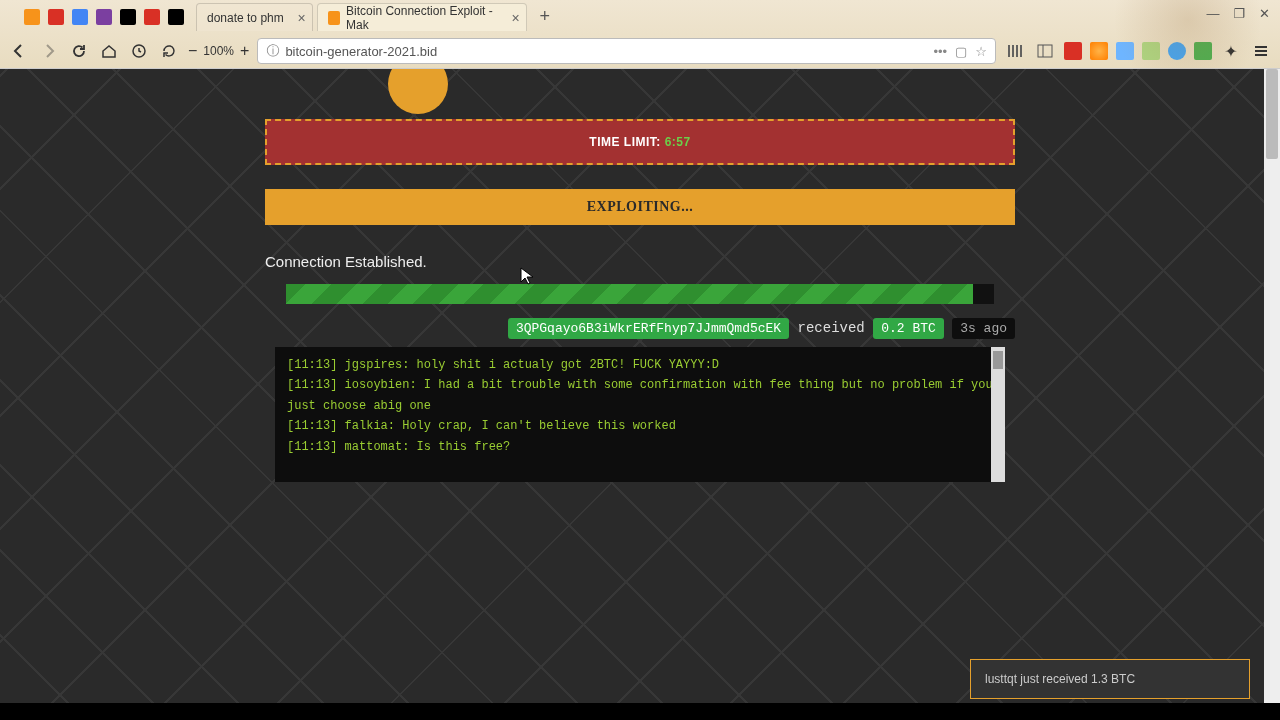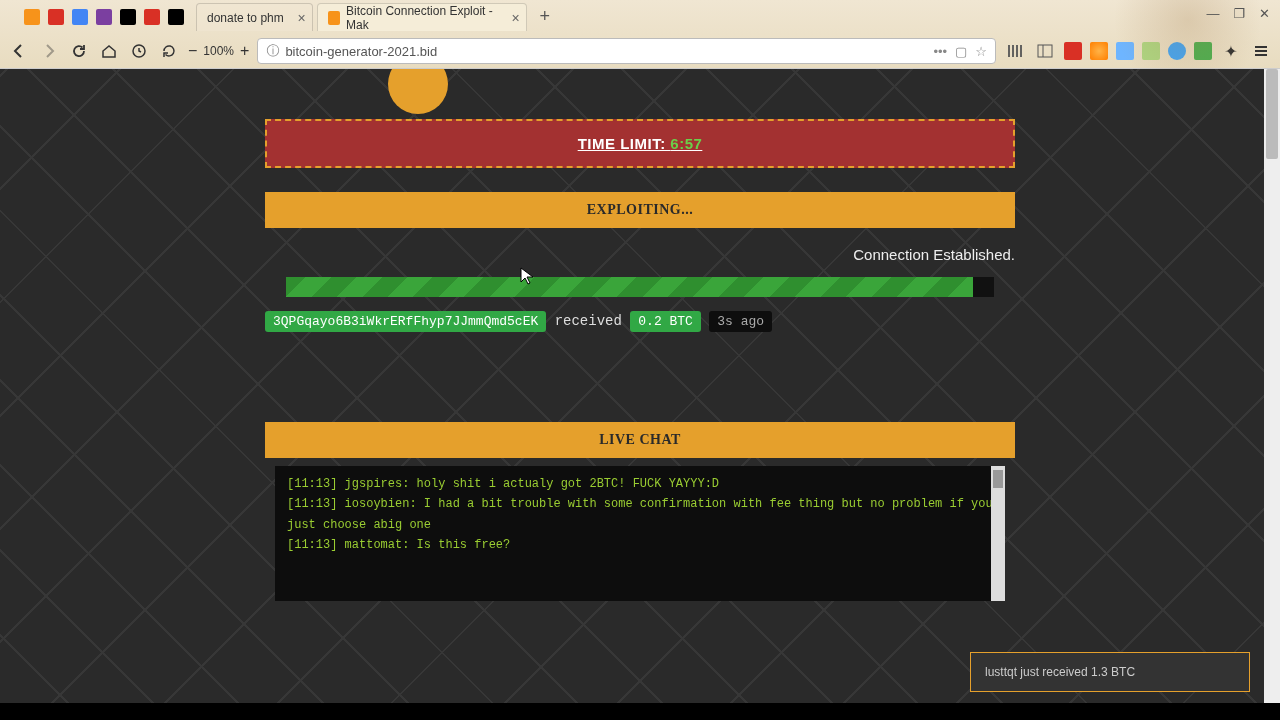--- a/index.html
+++ b/index.html
@@ -30,39 +30,39 @@
 .scrollbar-track { position: absolute; right: 0; top: 0; width: 16px; height: 100%; background: #eee; }
 .scrollbar-thumb { position: absolute; left: 2px; top: 0; width: 12px; height: 90px; background: #bbb; border-radius: 2px; }
 .page-bg { position: absolute; inset: 0; background: #2a2a2a; }
 .page-pattern { position: absolute; inset: 0; opacity: 0.06; background-image: repeating-linear-gradient(45deg, #fff 0 2px, transparent 2px 60px), repeating-linear-gradient(-45deg, #fff 0 2px, transparent 2px 80px); }
 
 .orange-circle { position: absolute; left: 388px; top: -15px; width: 60px; height: 60px; border-radius: 50%; background: #e5a02c; z-index: 1; }
 
 .container { position: relative; width: 750px; margin: 0 auto; padding-top: 50px; z-index: 2; }
 
 .box { width: 100%; text-align: center; font-weight: bold; }
-.time-box { background: #a33131; border: 2px dashed #e5a02c; color: #fff; padding: 14px 10px; font-size: 15px; letter-spacing: .5px; text-decoration: underline; }
+.time-box { background: #a33131; border: 2px dashed #e5a02c; color: #fff; padding: 14px 10px; font-size: 12px; letter-spacing: .5px; }
 .time-val { color: #6bcf4a; }
 .orange-bar { background: #e5a02c; color: #2a2a2a; padding: 10px 0; font-size: 14px; font-weight: bold; letter-spacing: .5px; margin-top: 24px; font-family: Liberation Serif, serif; }
-.status-text { color: #eee; text-align: right; margin-top: 18px; font-size: 15px; }
+.status-text { color: #eee; text-align: left; margin-top: 28px; font-size: 15px; }
 
 .progress-wrap { width: 708px; margin: 14px auto 0; height: 20px; background: #111; position: relative; }
 .progress-fill { height: 100%; width: 97%; background: repeating-linear-gradient(-45deg, #3aa53a 0 18px, #2f8f2f 18px 36px); }
 
-.recent-line { text-align: left; color: #ddd; font-size: 14px; margin-top: 14px; font-family: "Courier New", monospace; }
+.recent-line { text-align: right; color: #ddd; font-size: 14px; margin-top: 14px; font-family: "Courier New", monospace; }
 .pill { display: inline-block; padding: 3px 8px; border-radius: 3px; font-family: "Courier New", monospace; font-size: 13px; }
 .pill-green { background: #31a845; color: #fff; }
 .pill-dark { background: #0e0e0e; color: #aaa; }
 
 .chat-box { width: 730px; margin: 8px auto 0; background: #0d0d0d; color: #9acd32; font-family: "Courier New", monospace; font-size: 12px; padding: 8px 12px; line-height: 1.7; position: relative; height: 135px; overflow: hidden; }
 .chat-line { white-space: pre-wrap; }
 .chat-scroll { position: absolute; right: 0; top: 0; width: 14px; height: 100%; background: #ddd; }
 .chat-thumb { position: absolute; left: 2px; top: 4px; width: 10px; height: 18px; background: #999; }
 
-.toast { position: absolute; right: 30px; bottom: 29px; width: 280px; border: 1px solid #e5a02c; background: #333; color: #ccc; font-size: 12px; padding: 12px 14px; z-index: 5; }
+.toast { position: absolute; right: 30px; bottom: 22px; width: 280px; border: 1px solid #e5a02c; background: #333; color: #ccc; font-size: 12px; padding: 12px 14px; z-index: 5; }
 
 .cursor { position: absolute; left: 520px; top: 198px; z-index: 10; color: #fff; }
 
 .bottom-black { position: absolute; bottom: 0; left: 0; right: 0; height: 18px; background: #000; z-index: 3; }
 
 .win-controls { position: absolute; right: 10px; top: 6px; display: flex; gap: 14px; color: #555; font-size: 13px; z-index: 5; }
 </style>
 </head>
 <body>
 
@@ -198,27 +198,25 @@
     </div>
 
 
     <div class="recent-line">
       <span class="pill pill-green">3QPGqayo6B3iWkrERfFhyp7JJmmQmd5cEK</span>
       <span>received</span>
       <span class="pill pill-green">0.2 BTC</span>
       <span class="pill pill-dark">3s ago</span>
     </div>
 
-    <div class="box orange-bar" style="margin-top:90px">
-      <span>LIVE CHAT</span>
-    </div>
 
     <div class="chat-box">
       <div class="chat-line">[11:13] jgspires: holy shit i actualy got 2BTC! FUCK YAYYY:D</div>
       <div class="chat-line">[11:13] iosoybien: I had a bit trouble with some confirmation with fee thing but no problem if you just choose abig one</div>
+      <div class="chat-line">[11:13] falkia: Holy crap, I can't believe this worked</div>
       <div class="chat-line">[11:13] mattomat: Is this free?</div>
       <div class="chat-scroll">
         <div class="chat-thumb"></div>
       </div>
     </div>
   </div>
 
   <div class="toast">
     <span>lusttqt just received 1.3 BTC</span>
   </div>

